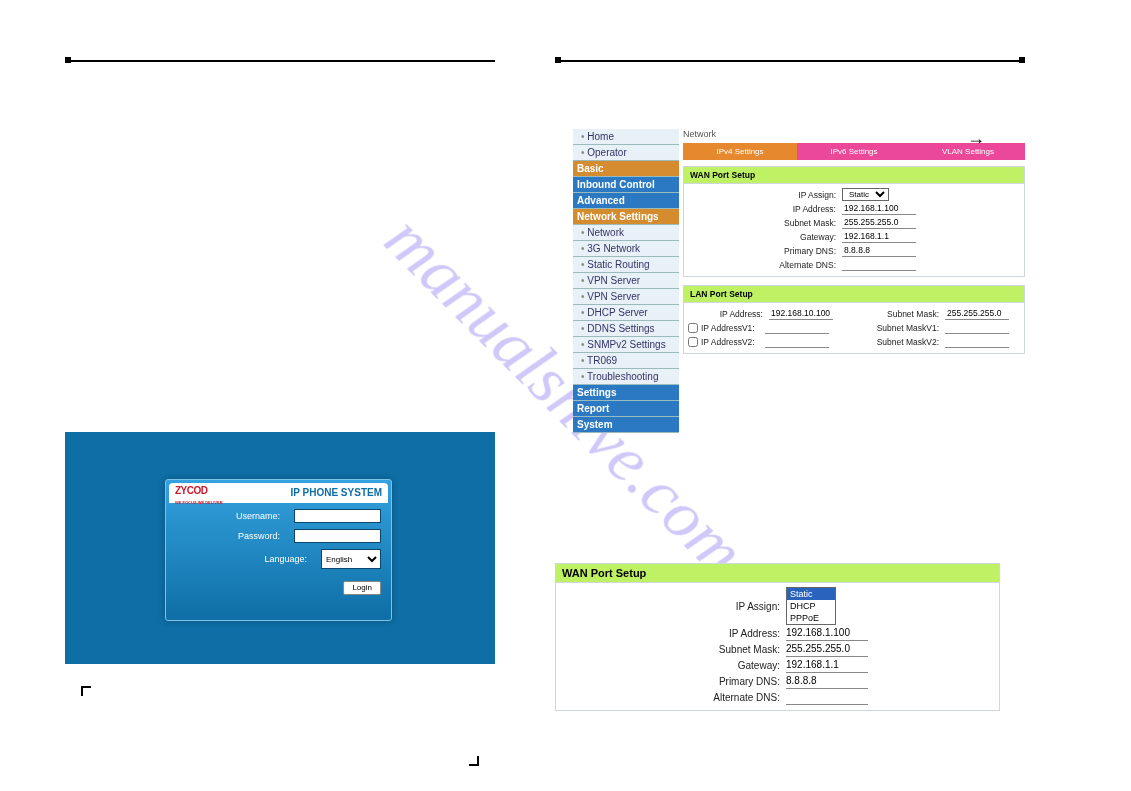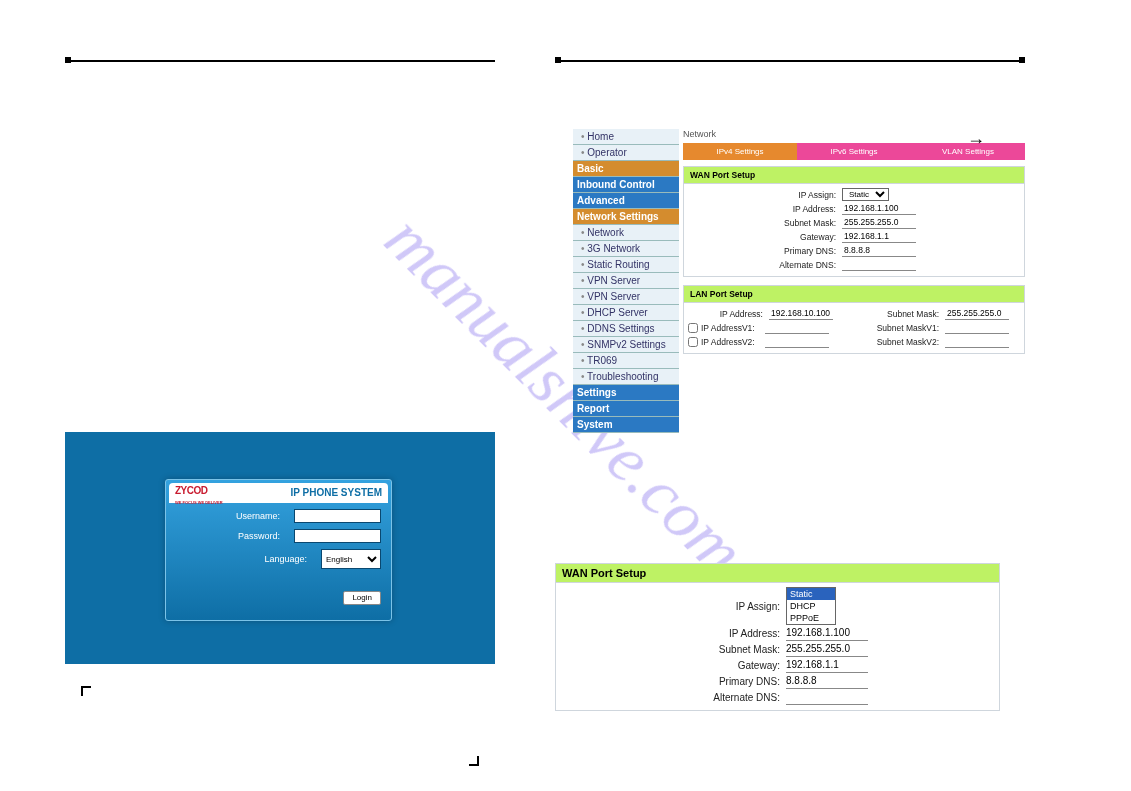--- a/index.html
+++ b/index.html
@@ -79,21 +79,21 @@
     font-size: 10px;
     letter-spacing: -0.5px;
   }
   .login-logo-sub { font-size: 4px; color: #c81b2f; display:block; line-height:4px;}
   .login-title { font-weight: bold; color:#0e6ea5; font-size:10px;}
   .login-row { display:flex; justify-content:flex-end; align-items:center; gap:14px; margin:6px 10px 0 0;}
   .login-label { color:#fff; text-align:right; font-size:9px;}
   .login-input { width:85px; height:12px; border:1px solid #0a4870; background:#fff;}
   .login-select { width:60px; height:20px; border:1px solid #0a4870; background:#fff; font-size:8px;}
   .login-btn { background:#fff; border:1px solid #888; font-size:8px; padding:0 8px; height:14px; line-height:12px; border-radius:2px;}
-  .login-btn-row { text-align:right; margin:22px 10px 0 0;}
+  .login-btn-row { text-align:right; margin:12px 10px 0 0;}
   .caption-box {
     margin-top: 22px;
     height: 80px;
     position: relative;
   }
   .corner { position:absolute; width:8px; height:8px; border:0 solid #000;}
   .corner.tl { top:0; left:16px; border-top-width:2px; border-left-width:2px;}
   .corner.br { bottom:0; right:16px; border-bottom-width:2px; border-right-width:2px;}
   .watermark {
     position: fixed;

